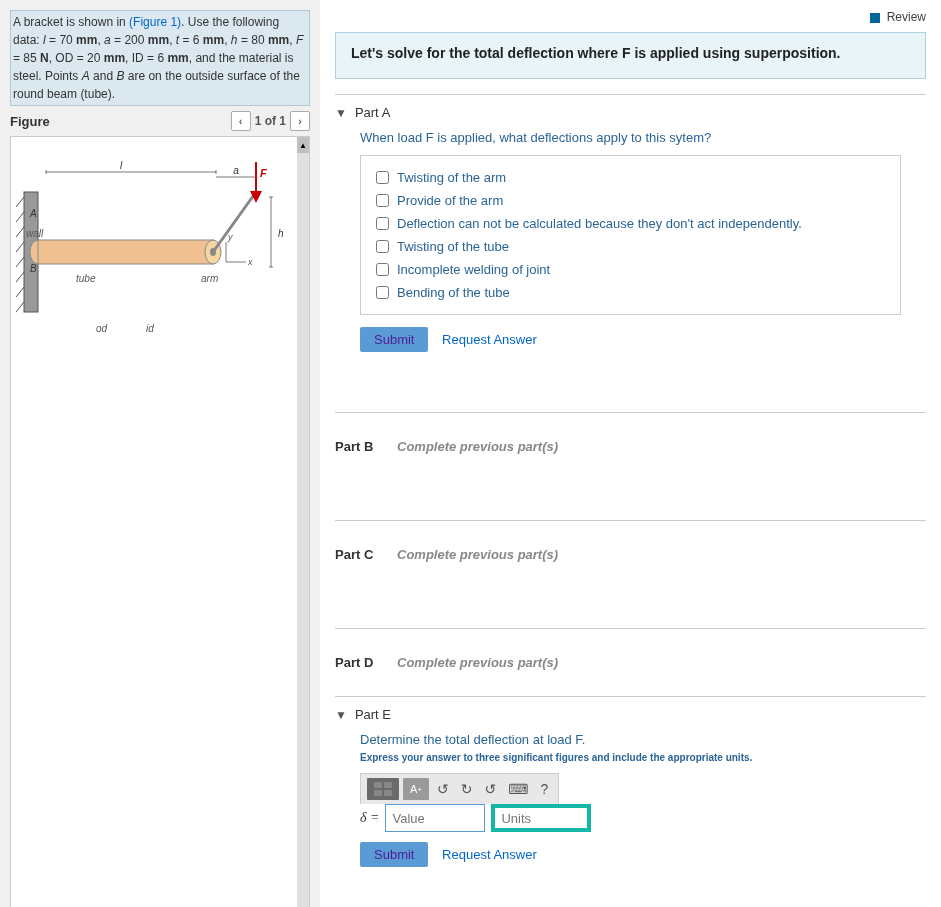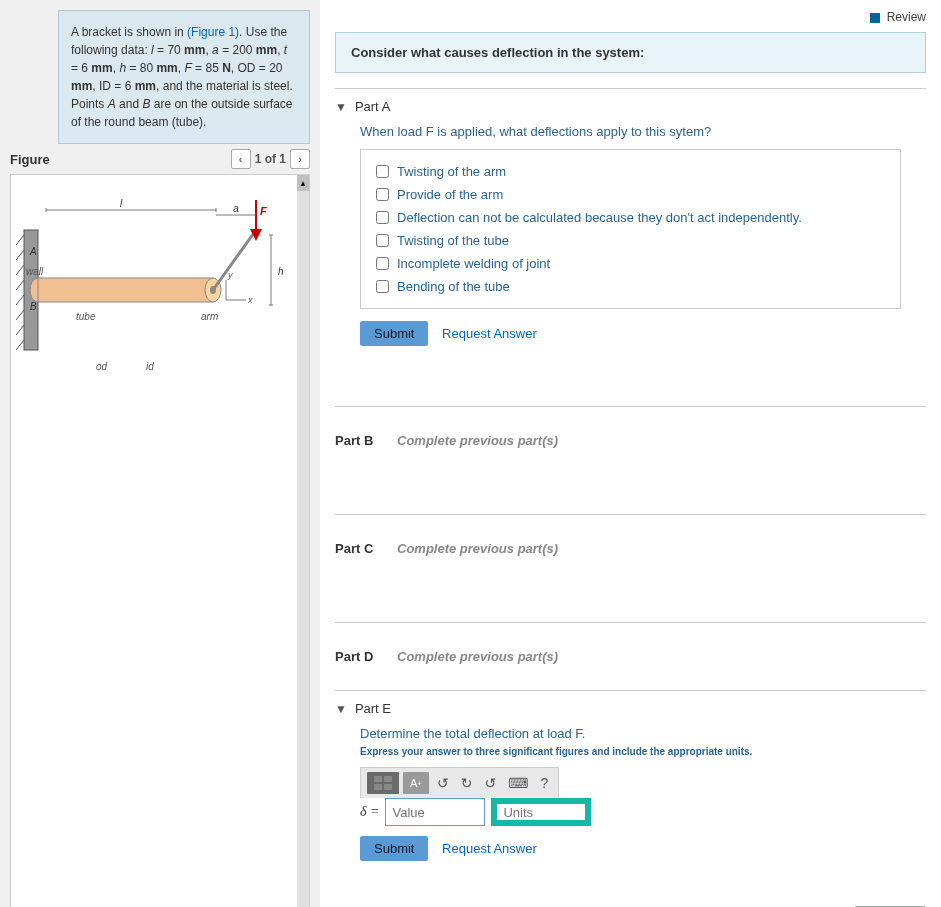--- a/index.html
+++ b/index.html
@@ -10,25 +10,24 @@
       width: 320px;
       min-height: 907px;
       background: #f0f0f0;
       padding: 10px;
       display: flex;
       flex-direction: column;
     }
     .problem-text {
       background: #dce8f0;
       border: 1px solid #b0c8d8;
-      padding: 12px;
+      padding: 2px;
       font-size: 12px;
       line-height: 1.5;
       color: #333;
-      margin-left: 48px;
     }
     .problem-text a { color: #0066cc; text-decoration: none; }
     .figure-area {
       margin-top: auto;
       flex: 1;
       display: flex;
       flex-direction: column;
       min-height: 300px;
     }
     .figure-header {
@@ -179,21 +178,21 @@
     }
     .checkbox-item input[type="checkbox"] {
       width: 13px;
       height: 13px;
       cursor: pointer;
     }
 
     
     .btn-submit {
       background: #5b9bd5;
-      color: #0f172a;
+      color: #4c1d95;
       border: none;
       padding: 5px 14px;
       font-size: 13px;
       cursor: pointer;
       border-radius: 2px;
     }
     .link-request {
       color: #0066cc;
       text-decoration: none;
       font-size: 13px;
@@ -299,21 +298,21 @@
       height: 28px;
       border: 1px solid #5b9bd5;
       padding: 2px 6px;
       font-size: 13px;
       color: #999;
       outline: none;
     }
     .units-input {
       width: 100px;
       height: 28px;
-      border: 6px solid #14b8a6;
+      border: 4px solid #14b8a6;
       padding: 2px 6px;
       font-size: 13px;
       color: #999;
       outline: none;
     }
 
     
     .bottom-bar {
       display: flex;
       align-items: center;
@@ -436,21 +435,21 @@
 </div>
 
 <div class="right-panel">
 
   <div class="review-link">
     <span class="review-icon"></span>
     <a href="#">Review</a>
   </div>
 
   <div class="main-question-box">
-    <div class="main-question-sub">Consider what causes deflection in the system:</div>
+    <div class="main-question-title">Let's solve for the total deflection where F is applied using superposition.</div>
   </div>
 
   <div class="part-section">
     <div class="part-header">
       <span class="arrow">▼</span>
       <span class="part-label">Part A</span>
     </div>
     <div class="part-content">
       <div class="part-question-text">When load F is applied, what deflections apply to this sytem?</div>
       <div class="checkbox-container">

